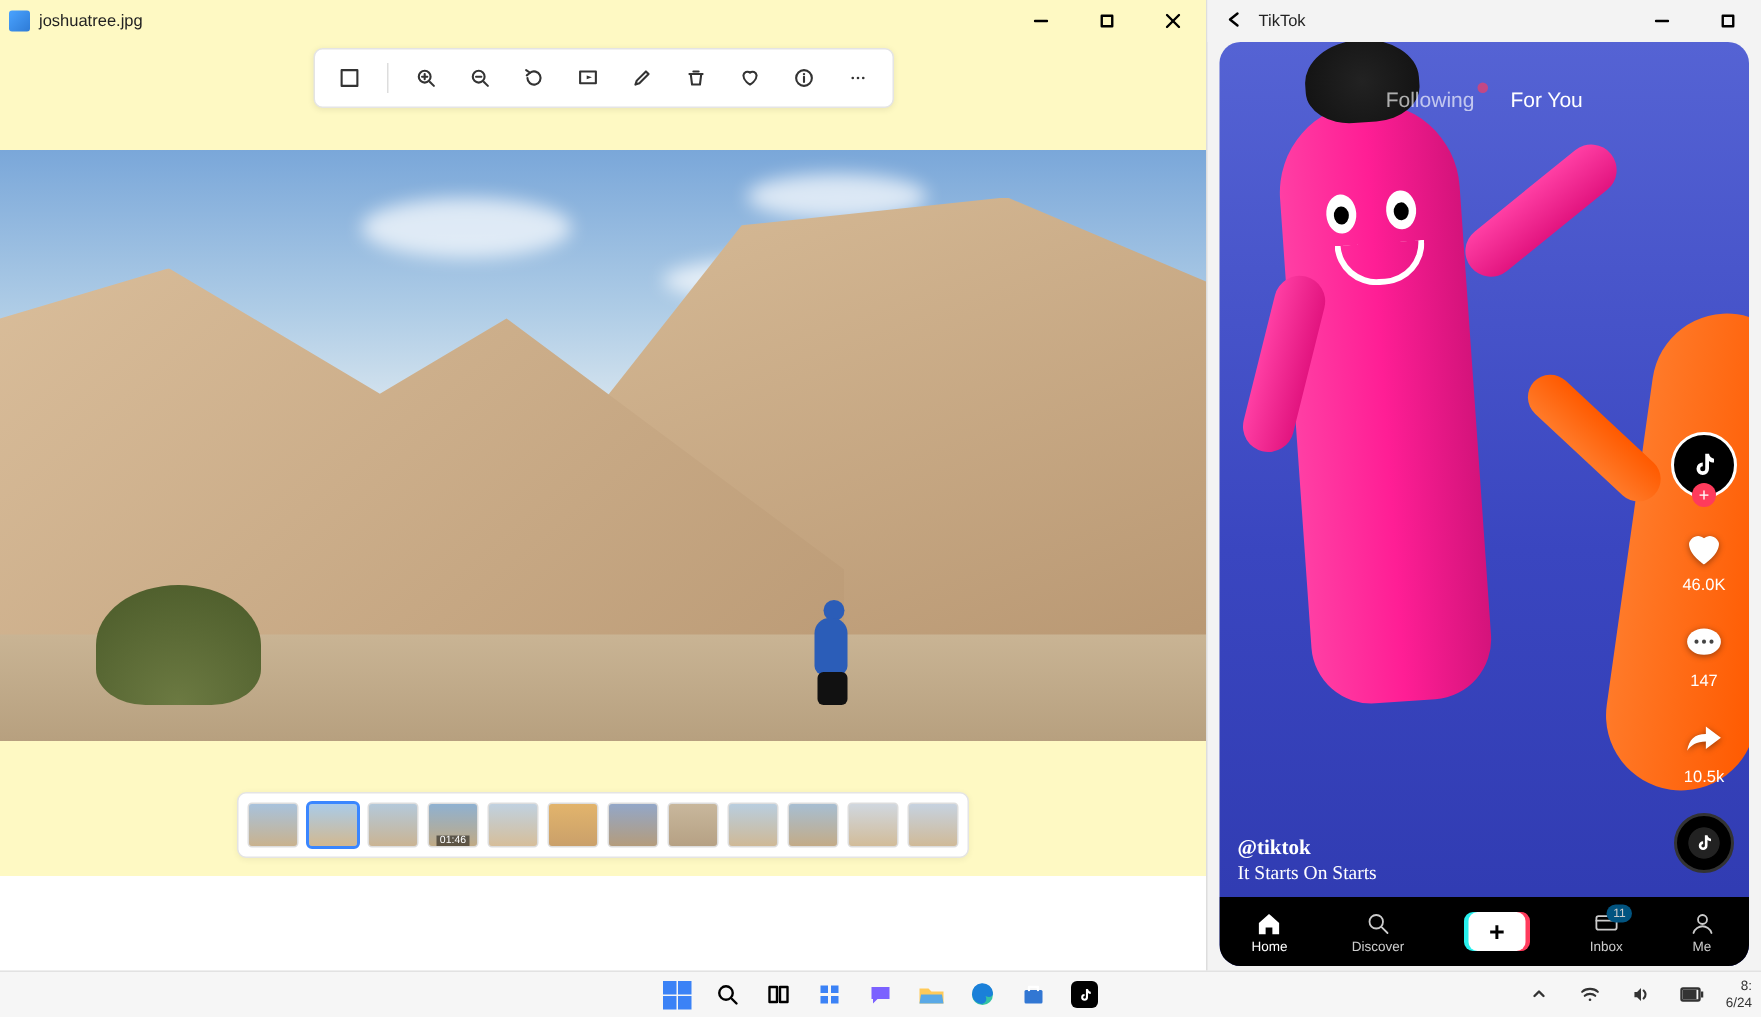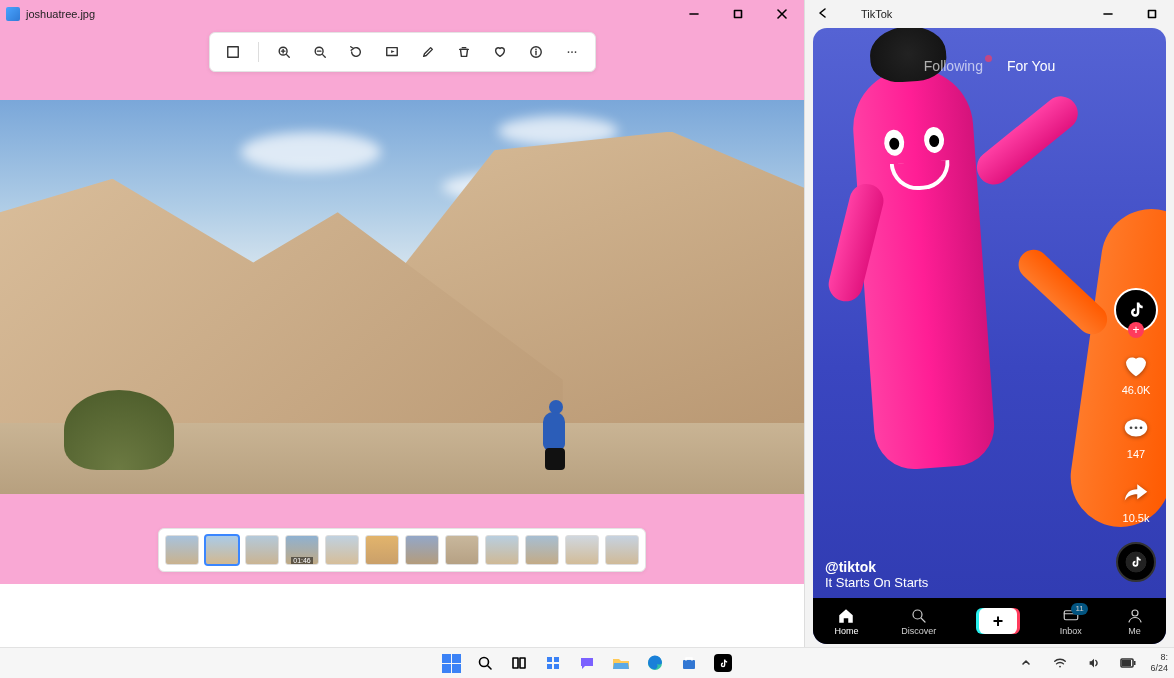--- a/index.html
+++ b/index.html
@@ -1,18 +1,18 @@
 <!DOCTYPE html>
 <html><head>
 <meta charset="utf-8">
 <style>
   html,body{margin:0;padding:0;width:1174px;height:678px;font-family:"Segoe UI",Arial,sans-serif;overflow:hidden;background:#fff;font-size:12px;color:#000;}
   .desktop{position:relative;width:100%;height:100%;}
   
-  .win-photos{position:absolute;left:0;top:0;width:804px;height:584px;background:#f9a8d4;border-right:1px solid #eee;}
+  .win-photos{position:absolute;left:0;top:0;width:804px;height:584px;background:#fef9c3;border-right:1px solid #eee;}
   .win-photos .titlebar{height:28px;display:flex;align-items:center;justify-content:space-between;padding-left:6px;}
   .win-photos .titlebar .left{display:flex;align-items:center;gap:6px;font-size:11px;color:#222;}
   .win-photos .titlebar .file-icon{width:14px;height:14px;background:linear-gradient(135deg,#4aa3ff,#2e7bd6);border-radius:2px;}
   .win-ctrl{display:flex;}
   .win-ctrl button{width:44px;height:28px;border:none;background:transparent;display:flex;align-items:center;justify-content:center;}
   .win-ctrl svg{width:10px;height:10px;}
   .toolbar{display:flex;justify-content:center;margin-top:4px;}
   .toolbar-inner{display:flex;align-items:center;gap:10px;background:#fff;border:1px solid #e4e4e4;border-radius:6px;padding:6px 10px;box-shadow:0 1px 4px rgba(0,0,0,.08);}
   .tool-btn{width:26px;height:26px;display:flex;align-items:center;justify-content:center;border-radius:4px;background:transparent;border:none;color:#333;}
   .tool-sep{width:1px;height:20px;background:#ddd;margin:0 2px;}
@@ -29,21 +29,21 @@
   .person .body{position:absolute;top:12px;left:4px;width:22px;height:38px;background:#2b5db8;border-radius:10px 10px 6px 6px;}
   .person .head{position:absolute;top:0;left:10px;width:14px;height:14px;background:#2b5db8;border-radius:50%;}
   .person .legs{position:absolute;bottom:0;left:6px;width:20px;height:22px;background:#111;border-radius:4px;}
   .thumbs{position:absolute;bottom:12px;left:0;right:0;display:flex;justify-content:center;}
   .thumb-strip{display:flex;gap:6px;padding:6px;background:#fff;border:1px solid #e4e4e4;border-radius:6px;box-shadow:0 1px 4px rgba(0,0,0,.06);}
   .thumb{width:32px;height:28px;border:1px solid #ddd;border-radius:3px;background:linear-gradient(#a8c2dc,#c9b28e);position:relative;overflow:hidden;font-size:7px;color:#fff;display:flex;align-items:flex-end;justify-content:center;}
   .thumb.selected{outline:2px solid #3a86ff;outline-offset:-1px;}
   
   .win-tiktok{position:absolute;left:804px;top:0;right:0;height:648px;background:#f3f3f3;border-left:1px solid #ddd;display:flex;flex-direction:column;}
   .tt-titlebar{height:28px;display:flex;align-items:center;justify-content:space-between;padding:0 0 0 6px;background:#f3f3f3;font-size:11px;color:#222;}
-  .tt-titlebar .left{display:flex;align-items:center;gap:26px;}
+  .tt-titlebar .left{display:flex;align-items:center;gap:4px;}
   .tt-back svg{width:12px;height:12px;}
   .tt-content{flex:1;margin:0 8px 4px 8px;position:relative;background:linear-gradient(180deg,#5563d4 0%,#3a46c0 55%,#2f3ab0 100%);border-radius:14px;overflow:hidden;color:#fff;}
   .tt-top-tabs{position:absolute;top:30px;left:0;right:0;display:flex;justify-content:center;gap:24px;font-size:14px;font-weight:500;}
   .tt-top-tabs .dim{opacity:.65;position:relative;}
   .tt-top-tabs .live-dot{position:absolute;top:-3px;right:-9px;width:7px;height:7px;border-radius:50%;background:#ff3b5c;}
   
   .tube-pink{position:absolute;left:50px;top:40px;width:120px;height:400px;background:linear-gradient(90deg,#ff3fa4,#ff1e95,#d4137b);border-radius:60px 60px 40px 40px;transform:rotate(-4deg);}
   .tube-pink::before{content:"";position:absolute;top:-42px;left:22px;width:76px;height:55px;background:radial-gradient(circle,#222,#111);border-radius:50% 50% 40% 40%;}
   .tube-pink .face{position:absolute;top:50px;left:24px;width:72px;height:80px;}
   .tube-pink .eye{position:absolute;top:10px;width:20px;height:26px;background:#fff;border-radius:50%;}
@@ -54,21 +54,21 @@
   .tube-pink .arm.l{left:-22px;transform:rotate(18deg);}
   .tube-pink .arm.r{right:-70px;top:20px;transform:rotate(55deg);}
   .tube-orange{position:absolute;right:-20px;top:180px;width:100px;height:320px;background:linear-gradient(90deg,#ff7a29,#ff5a00);border-radius:50px;transform:rotate(8deg);}
   .tube-orange .arm{position:absolute;top:40px;left:-48px;width:30px;height:110px;background:linear-gradient(90deg,#ff7a29,#ff5a00);border-radius:18px;transform:rotate(-55deg);}
   .tt-side{position:absolute;right:8px;top:260px;display:flex;flex-direction:column;align-items:center;gap:18px;}
   .tt-side .item{display:flex;flex-direction:column;align-items:center;gap:4px;font-size:11px;color:#fff;}
   .tt-avatar{width:40px;height:40px;border-radius:50%;background:#000;border:2px solid #fff;display:flex;align-items:center;justify-content:center;position:relative;}
   .tt-avatar .plus{position:absolute;bottom:-8px;left:50%;transform:translateX(-50%);width:16px;height:16px;background:#ff3b5c;border-radius:50%;color:#fff;font-size:12px;display:flex;align-items:center;justify-content:center;}
   .tt-heart{width:30px;height:30px;filter:drop-shadow(0 1px 2px rgba(0,0,0,.4));}
   .tt-disc{width:36px;height:36px;border-radius:50%;background:radial-gradient(circle at 50% 50%,#222 0 40%,#000 42% 100%);border:2px solid #333;display:flex;align-items:center;justify-content:center;}
-  .tt-caption{position:absolute;left:12px;right:70px;bottom:54px;font-size:13px;}
+  .tt-caption{position:absolute;left:12px;right:70px;bottom:54px;font-size:13px;font-family:Liberation Serif, serif;}
   .tt-caption b{font-size:14px;}
   .tt-sound{display:flex;align-items:center;gap:6px;margin-top:6px;font-size:12px;}
   .tt-nav{position:absolute;left:0;right:0;bottom:0;height:46px;background:#000;display:flex;align-items:center;justify-content:space-around;color:#fff;}
   .tt-nav .nav-item{display:flex;flex-direction:column;align-items:center;gap:1px;font-size:9px;position:relative;color:#fff;}
   .tt-nav .nav-item.dim{opacity:.8;}
   .tt-nav .add-btn{width:38px;height:26px;background:#fff;border-radius:6px;display:flex;align-items:center;justify-content:center;color:#000;font-size:18px;font-weight:bold;box-shadow:-3px 0 0 #29f0ee,3px 0 0 #ff3b5c;}
   .tt-nav .badge{position:absolute;top:-4px;right:-6px;background:#0369a1;color:#fff;font-size:8px;border-radius:8px;padding:0 4px;line-height:12px;}
   
   .taskbar{position:absolute;left:0;right:0;bottom:0;height:30px;background:#f6f6f6;border-top:1px solid #e2e2e2;display:flex;align-items:center;}
   .taskbar .center{position:absolute;left:50%;transform:translateX(-50%);display:flex;gap:10px;align-items:center;}

